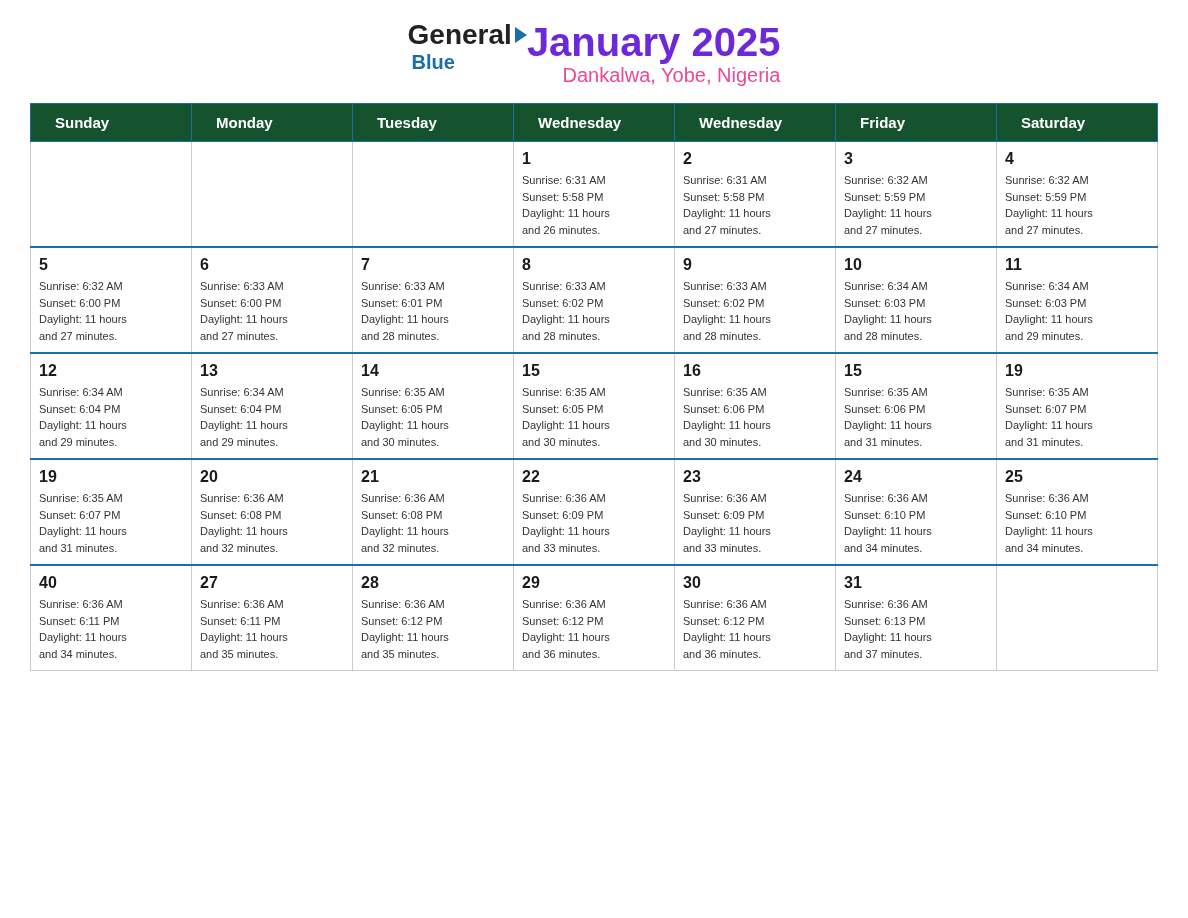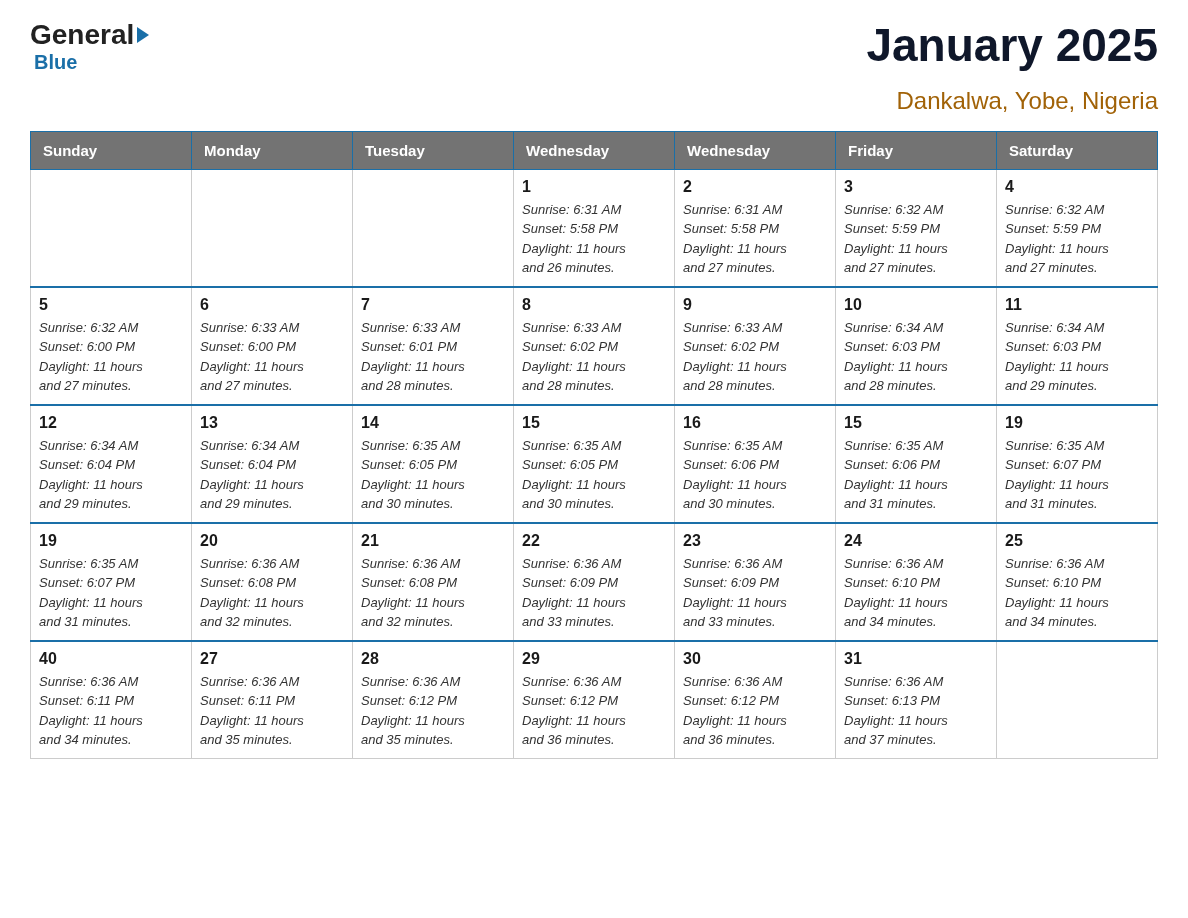--- a/index.html
+++ b/index.html
@@ -5,84 +5,83 @@
     * { box-sizing: border-box; margin: 0; padding: 0; }
     body {
       font-family: Arial, sans-serif;
       background: #fff;
       padding: 20px 30px;
       width: 1188px;
       min-height: 918px;
     }
     .header {
       display: flex;
-      justify-content: space-between;
+      justify-content: center;
       align-items: flex-start;
       margin-bottom: 16px;
     }
     .logo {
       display: flex;
       flex-direction: column;
       line-height: 1.1;
     }
     .logo-blue {
       font-size: 20px;
       font-weight: bold;
       color: #1a6fa8;
       margin-left: 4px;
     }
     .title-block {
       text-align: right;
     }
     .title-block h1 {
-      font-size: 46px;
-      font-weight: bold;
-      color: #0f172a;
+      font-size: 40px;
+      font-weight: bold;
+      color: #6d28d9;
       line-height: 1.1;
     }
     .title-block h2 {
-      font-size: 24px;
+      font-size: 20px;
       font-weight: normal;
-      color: #a16207;
-      margin-top: 16px;
+      color: #ec4899;
+      margin-top: 0;
     }
     table {
       width: 100%;
       border-collapse: collapse;
       table-layout: fixed;
     }
     thead tr th {
-      background-color: #737373;
+      background-color: #14532d;
       color: #fff;
       font-size: 15px;
       font-weight: bold;
-      padding: 10px 12px;
+      padding: 10px 24px;
       text-align: left;
       border: 1px solid #1a6fa8;
     }
     tbody tr td {
       vertical-align: top;
       padding: 8px 8px;
       border: 1px solid #ccc;
       font-size: 13px;
       color: #333;
       height: 100px;
     }
     tbody tr td .day-num {
       font-size: 16px;
       font-weight: bold;
       color: #1a1a1a;
       display: block;
       margin-bottom: 4px;
     }
     tbody tr td .day-info {
-      font-size: 13px;
+      font-size: 11px;
       color: #333;
       line-height: 1.5;
-      font-style: italic;
     }
     tbody tr:not(:last-child) td {
       border-bottom: 2px solid #1a6fa8;
     }
     .empty-cell {
       background: #fff;
     }
     .logo-row {
       display: flex;
       align-items: center;

